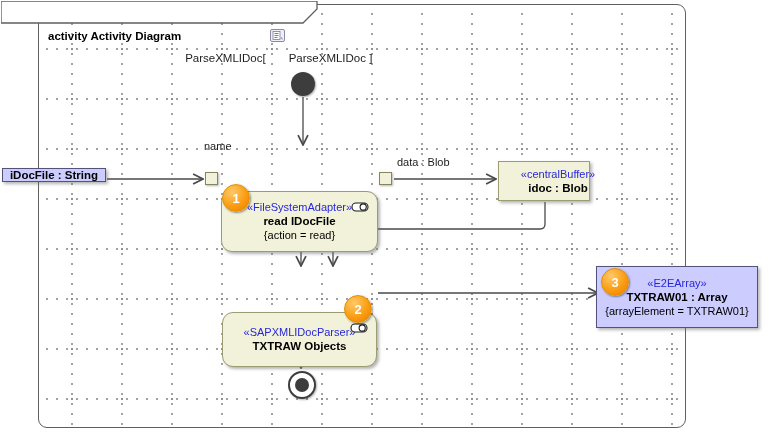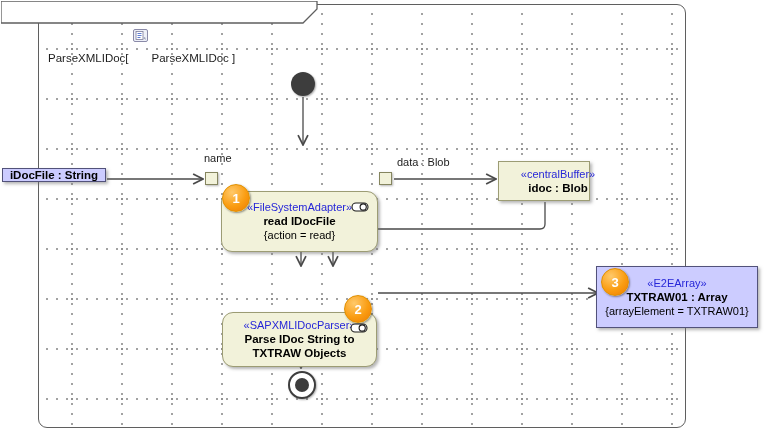--- a/index.html
+++ b/index.html
@@ -84,37 +84,38 @@
   #idocfile{left:2px;top:168px;width:104px;height:14px;}
   #action1{left:221px;top:147px;width:157px;height:61px;}
   #buffer{left:498px;top:161px;width:92px;height:40px;}
   #action2{left:222px;top:268px;width:155px;height:55px;}
   #arraybox{left:596px;top:266px;width:162px;height:62px;}
   #pin-in{left:205px;top:172px;}
   #pin-out{left:379px;top:172px;}
   #badge1{left:222px;top:184px;}
   #badge2{left:344px;top:295px;}
   #badge3{left:601px;top:268px;}
-  #label-name{left:172px;top:152px;padding-left:32px;}
+  #label-name{left:172px;top:140px;padding-left:32px;}
   #label-data{left:397px;top:156px;}
 </style>
 </head>
 <body>
 
 <div id="canvas">
 
   <div class="frame">
     <div class="grid"></div>
   </div>
 
   <svg class="frame-tab" width="320" height="24">
     <path d="M0 22 L302 22 L316 8 L316 0 L0 0 Z" fill="#ffffff" stroke="#5f5f5f" stroke-width="1.3"></path>
   </svg>
 
   <div class="frame-title">
+    <span class="bold">activity Activity Diagram</span>
     <span class="reg">ParseXMLIDoc[</span>
     <span style="display:inline-flex;">
       <svg width="15" height="13" viewBox="0 0 15 13">
         <rect x="0.5" y="0.5" width="14" height="12" rx="1.5" fill="#eef0f8" stroke="#8a8aa8"></rect>
         <rect x="3" y="2.5" width="7" height="8" fill="#ffffff" stroke="#7a7a9a" stroke-width="0.8"></rect>
         <path d="M4.5 4.5 h4 M4.5 6.5 h4 M4.5 8.5 h3" stroke="#4f6fd0" stroke-width="0.9"></path>
         <path d="M10 9 l3 2 l-1-3 z" fill="#9aa2b8"></path>
       </svg>
     </span>
     <span class="reg">ParseXMLIDoc ]</span>
@@ -173,21 +174,20 @@
   <div class="pin" id="pin-in"></div>
   <div class="pin" id="pin-out"></div>
 
   <div class="node objectnode" id="buffer" style="background:#f2f2da;border-color:#9c9c74;padding-left:28px;">
     <span class="stereotype">«centralBuffer»</span>
     <span class="node-name">idoc : Blob</span>
   </div>
 
   <div class="node action" id="action2">
     <span class="stereotype">«SAPXMLIDocParser»</span>
-    <span class="node-name">Parse IDoc String to</span>
     <span class="node-name">TXTRAW Objects</span>
     <span class="pill-icon">
       <svg width="19" height="10" viewBox="0 0 19 10">
         <rect x="1" y="1" width="16" height="8" rx="4" fill="#ffffff" stroke="#1a1a1a" stroke-width="1.1"></rect>
         <circle cx="12.2" cy="5" r="3.1" fill="#ffffff" stroke="#1a1a1a" stroke-width="1.1"></circle>
       </svg>
     </span>
   </div>
 
   <div class="node objectnode" id="arraybox">

